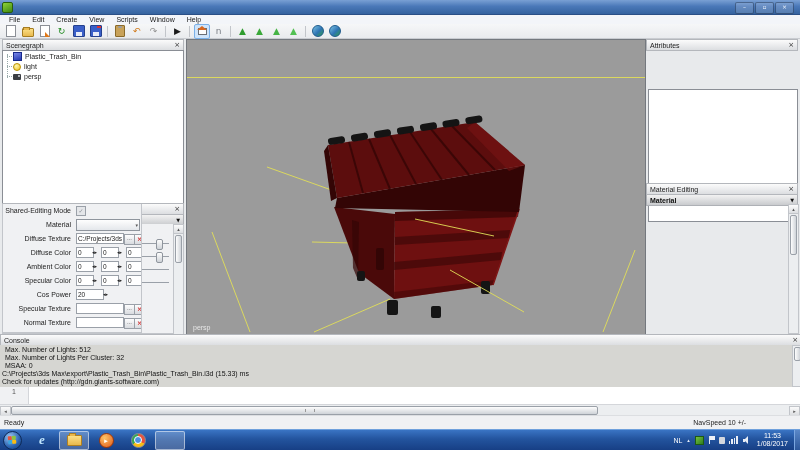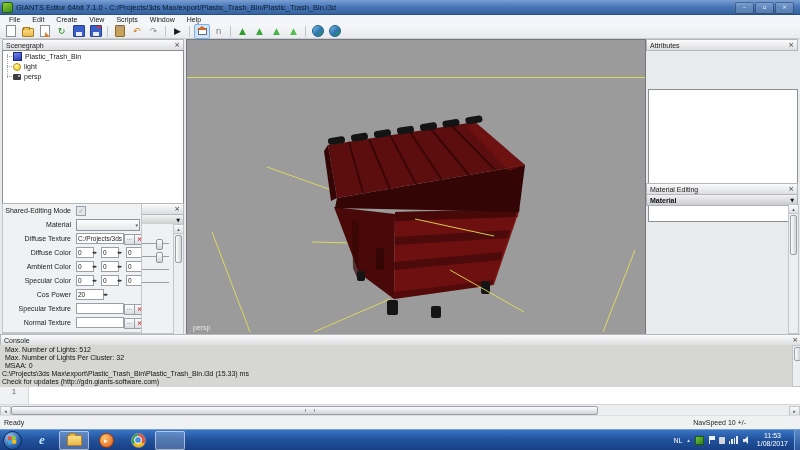--- a/index.html
+++ b/index.html
@@ -178,21 +178,20 @@
   .ti-vol::before{content:"";position:absolute;left:0;top:2.5px;width:2px;height:3px;background:#e8eef6;}
   .ti-vol::after{content:"";position:absolute;left:1px;top:0;border-top:4px solid transparent;border-bottom:4px solid transparent;border-right:4px solid #e8eef6;}
   #tray-clock{color:#fff;text-align:center;line-height:8px;margin:0 6px 0 2px;}
   #show-desktop{width:5px;height:21px;background:linear-gradient(#5a88c8,#2a5498);border-left:1px solid #7aa6e0;}
 </style>
 </head>
 <body>
 
 <div class="abs" id="titlebar">
   <div id="app-icon"></div>
-  <span id="title-text">GIANTS Editor 64bit 7.1.0 - C:/Projects/3ds Max/export/Plastic_Trash_Bin/Plastic_Trash_Bin.i3d</span>
   <div id="win-buttons">
     <div class="winbtn glyph">–</div>
     <div class="winbtn glyph">▫</div>
     <div class="winbtn glyph">×</div>
   </div>
 </div>
 
 <div class="abs" id="menubar">
     <span class="menu-item">File</span>
     <span class="menu-item">Edit</span>

